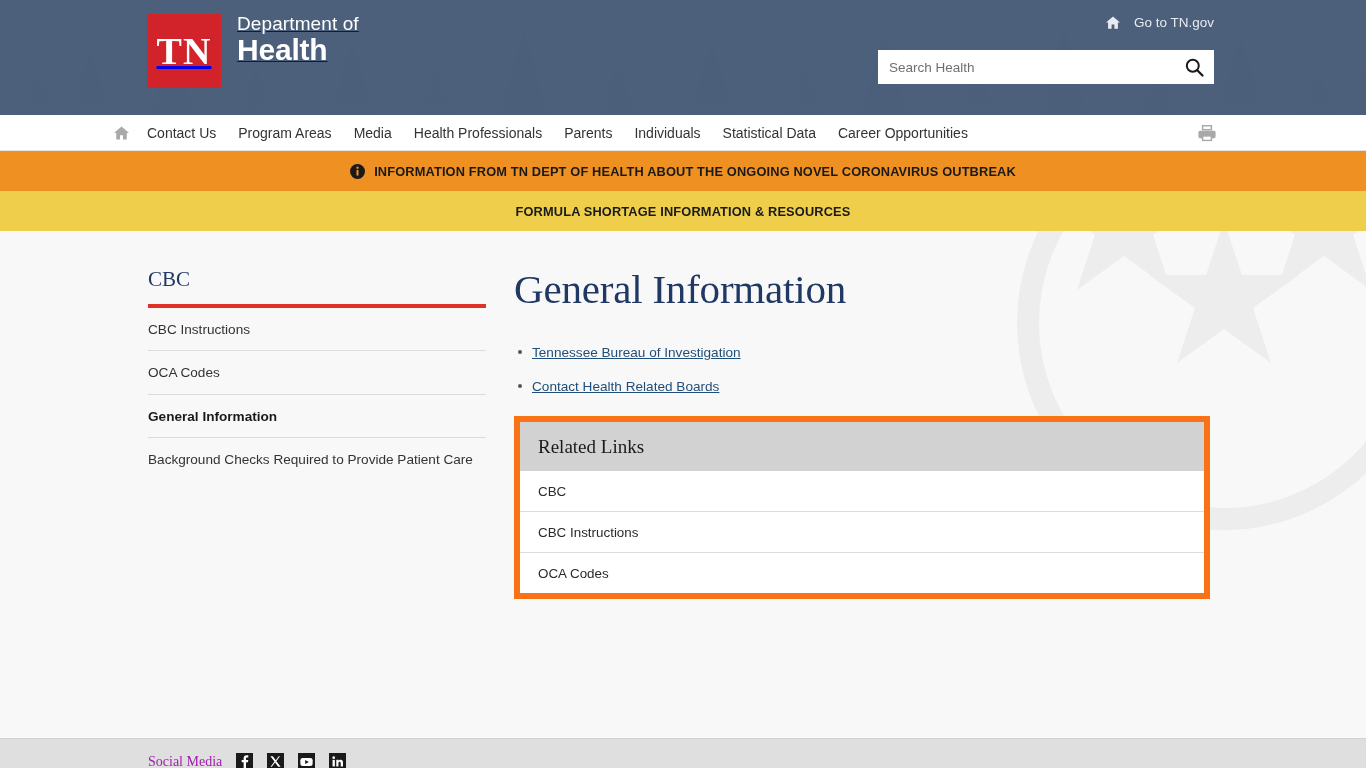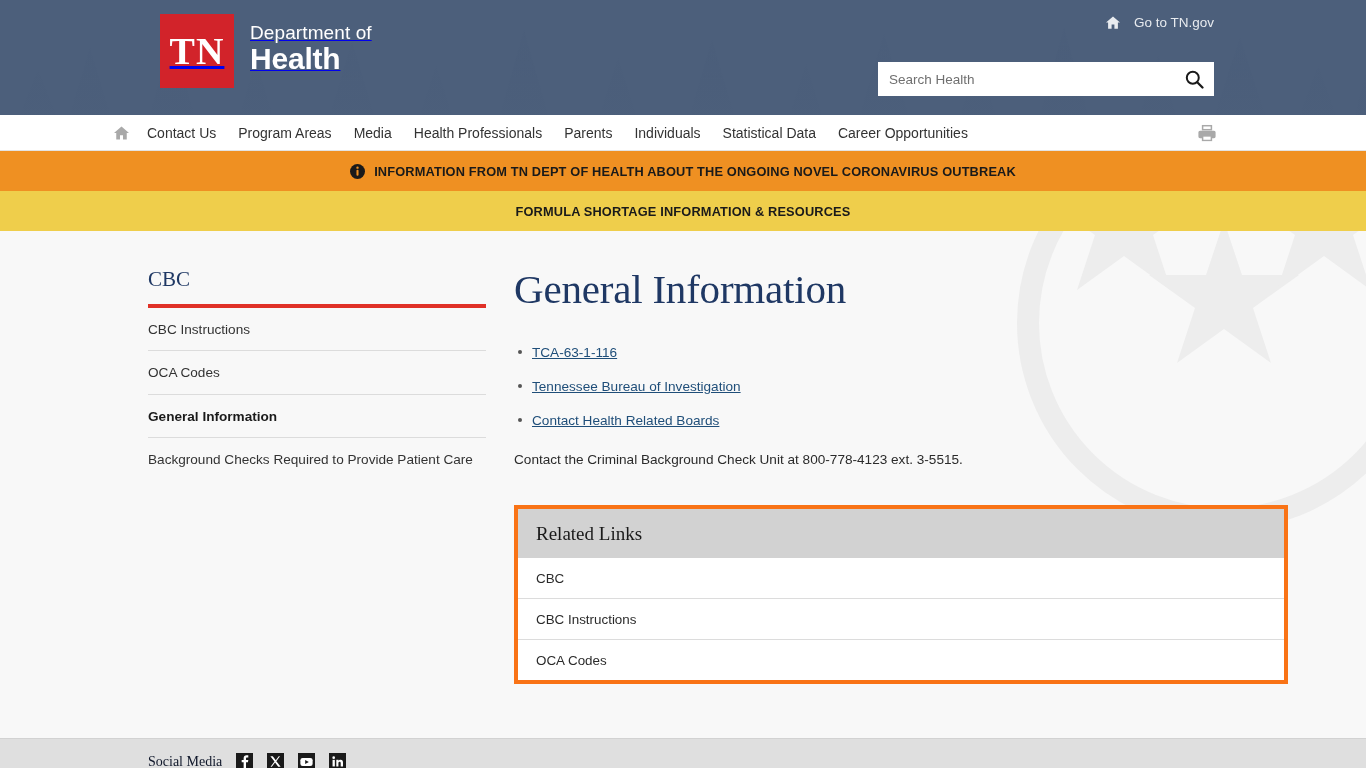--- a/index.html
+++ b/index.html
@@ -32,22 +32,22 @@
     pointer-events: none;
   }
   .hdr-inner {
     position: relative;
     width: 1366px; height: 115px;
     margin: 0 auto;
   }
 
   
   .logo-wrap {
-    position: absolute; left: 160px; top: 14px;
-    display: flex; align-items: center;
+    position: absolute; left: 147px; top: 14px;
+    display: flex; align-items: flex-start;
   }
   .tn-mark { width: 74px; }
   .tn-square {
     width: 74px; height: 74px;
     background: #d2232a;
     display: flex; align-items: center; justify-content: center;
   }
   .tn-square span {
     font-family: "Liberation Serif", serif;
     font-weight: 700;
@@ -76,21 +76,20 @@
     white-space: nowrap;
   }
 
   
   .search-box {
     position: absolute; right: 152px; top: 50px;
     width: 336px; height: 34px;
     background: #ffffff;
     display: flex; align-items: center;
     border: 1px solid #ffffff;
-    margin-top: 12px;
   }
   .search-box input {
     flex: 1;
     border: 0; outline: 0;
     height: 32px;
     padding: 0 10px;
     font-family: "Liberation Sans", sans-serif;
     font-size: 13.5px;
     color: #333;
     background: transparent;
@@ -238,23 +237,23 @@
   }
   .contact-line {
     font-size: 13.6px;
     color: #2b2b2b;
     margin: 0 0 34px 0;
     line-height: 1.5;
   }
 
   
   .related {
-    width: 774px;
+    width: 696px;
     background: #ffffff;
-    border: 4px solid #f97316;
+    border: 6px solid #f97316;
   }
   .related-head {
     background: #d2d2d2;
     padding: 14px 18px 13px 18px;
   }
   .related-head h2 {
     margin: 0;
     font-family: "Liberation Serif", serif;
     font-weight: 400;
     font-size: 19px;
@@ -282,21 +281,21 @@
   }
   .footer-inner {
     width: 1366px; margin: 0 auto;
     padding-left: 148px;
     padding-top: 14px;
     display: flex; align-items: center; gap: 14px;
   }
   .footer-label {
     font-family: "Liberation Serif", serif;
     font-size: 14px;
-    color: #0f172a;
+    color: #a21caf;
   }
   .social-row { display: flex; align-items: center; gap: 14px; }
   .social-ico {
     width: 17px; height: 17px;
     background: #1a1a1a;
     display: flex; align-items: center; justify-content: center;
     cursor: pointer;
   }
   .social-ico svg { display: block; }
 </style>
@@ -441,31 +440,27 @@
           <a href="#">Background Checks Required to Provide Patient Care</a>
         </li>
       </ul>
     </aside>
 
     <main class="main-col">
       <h1 class="page-title">General Information</h1>
 
       <ul class="link-list">
         <li>
-          <a href="#">TCA-63-1-116</a>
-        </li>
-        <li>
           <a href="#">Tennessee Bureau of Investigation</a>
         </li>
         <li>
           <a href="#">Contact Health Related Boards</a>
         </li>
       </ul>
 
-      <p class="contact-line">Contact the Criminal Background Check Unit at 800-778-4123 ext. 3-5515.</p>
 
       <section class="related">
         <div class="related-head">
           <h2>Related Links</h2>
         </div>
         <ul>
           <li>
             <a href="#">CBC</a>
           </li>
           <li>

